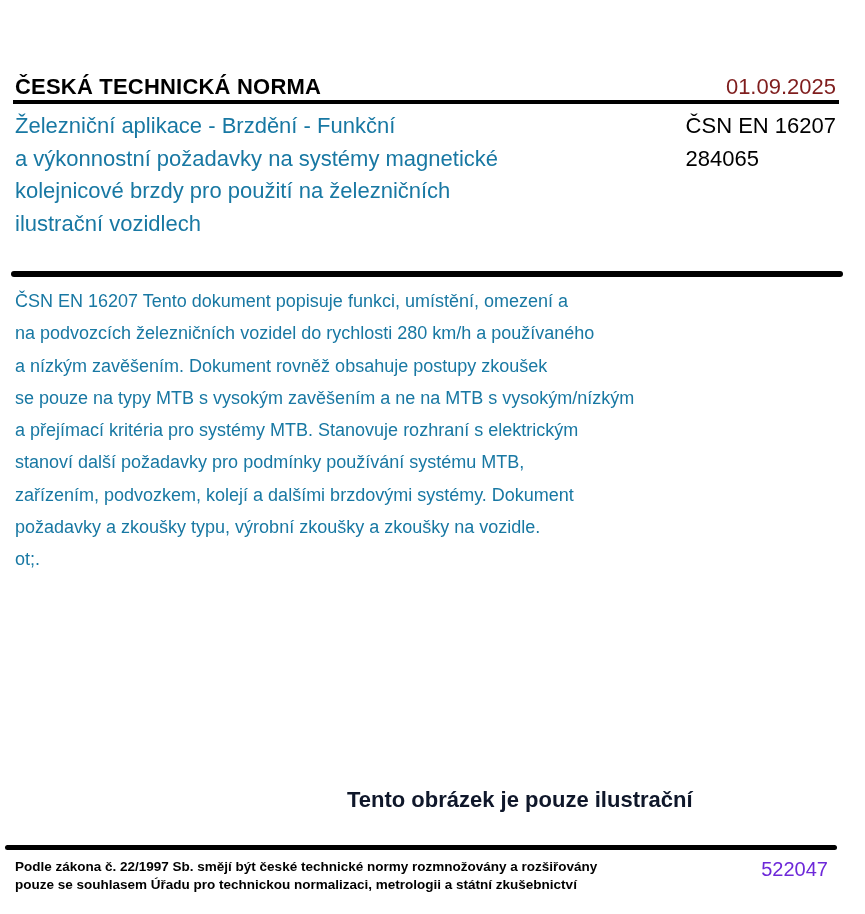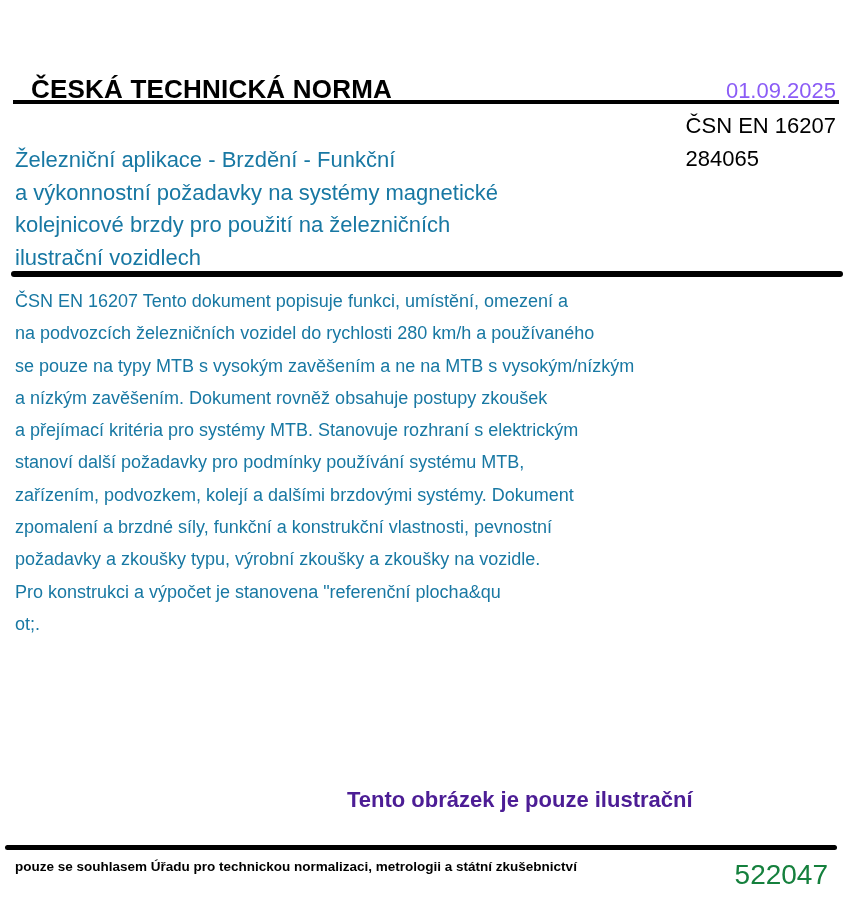--- a/index.html
+++ b/index.html
@@ -21,29 +21,28 @@
   .header-row {
     position: absolute;
     top: 74px;
     left: 15px;
     right: 29px;
     display: flex;
     justify-content: space-between;
     align-items: baseline;
   }
   .header-title {
-    font-size: 26px;
+    font-size: 22px;
     font-weight: bold;
     letter-spacing: 0.2px;
     white-space: nowrap;
-    margin-left: 16px;
   }
   .header-date {
     font-size: 22px;
-    color: #8b5cf6;
+    color: #7f1d1d;
     white-space: nowrap;
   }
 
   
   .rule { position: absolute; background: #000000; }
   .rule-top    { top: 100px; left: 13px; width: 826px; height: 4px; }
   .rule-mid    { top: 271px; left: 11px; width: 832px; height: 6px; border-radius: 3px; }
   .rule-bottom { top: 845px; left: 5px;  width: 832px; height: 5px; border-radius: 3px; }
 
   
@@ -54,21 +53,20 @@
     right: 29px;
     display: flex;
     justify-content: space-between;
     align-items: flex-start;
   }
   .title-lines {
     font-size: 22px;
     line-height: 32.5px;
     color: #1878a3;
     white-space: nowrap;
-    margin-top: 34px;
   }
   .title-refs {
     font-size: 22px;
     line-height: 32.5px;
     color: #000000;
     text-align: left;
     white-space: nowrap;
   }
 
   
@@ -85,21 +83,21 @@
 
   
   .note {
     position: absolute;
     top: 789px;
     left: 347px;
     font-size: 22px;
     font-weight: bold;
     line-height: 1;
     white-space: nowrap;
-    color: #4c1d95;
+    color: #0f172a;
   }
 
   
   .footer {
     position: absolute;
     top: 857px;
     left: 15px;
     right: 37px;
     display: flex;
     justify-content: space-between;
@@ -107,24 +105,24 @@
   }
   .legal {
     font-size: 13.5px;
     font-weight: bold;
     line-height: 18px;
     margin-top: 1px;
     color: #000000;
   }
   .legal .lline { white-space: nowrap; }
   .order-number {
-    font-size: 28px;
+    font-size: 20px;
     line-height: 20px;
-    margin-top: 8px;
-    color: #15803d;
+    margin-top: 2px;
+    color: #6d28d9;
     white-space: nowrap;
   }
 </style>
 </head>
 <body>
 
 <div class="page">
 
   <div class="header-row">
     <div class="header-title">ČESKÁ TECHNICKÁ NORMA</div>
@@ -144,35 +142,34 @@
       <div>ČSN EN 16207</div>
       <div>284065</div>
     </div>
   </div>
 
   <div class="rule rule-mid"></div>
 
   <div class="abstract">
     <div class="aline">ČSN EN 16207 Tento dokument popisuje funkci, umístění, omezení a</div>
     <div class="aline">na podvozcích železničních vozidel do rychlosti 280 km/h a používaného</div>
+    <div class="aline">a nízkým zavěšením. Dokument rovněž obsahuje postupy zkoušek</div>
     <div class="aline">se pouze na typy MTB s vysokým zavěšením a ne na MTB s vysokým/nízkým</div>
-    <div class="aline">a nízkým zavěšením. Dokument rovněž obsahuje postupy zkoušek</div>
     <div class="aline">a přejímací kritéria pro systémy MTB. Stanovuje rozhraní s elektrickým</div>
     <div class="aline">stanoví další požadavky pro podmínky používání systému MTB,</div>
     <div class="aline">zařízením, podvozkem, kolejí a dalšími brzdovými systémy. Dokument</div>
-    <div class="aline">zpomalení a brzdné síly, funkční a konstrukční vlastnosti, pevnostní</div>
     <div class="aline">požadavky a zkoušky typu, výrobní zkoušky a zkoušky na vozidle.</div>
-    <div class="aline">Pro konstrukci a výpočet je stanovena "referenční plocha&amp;qu</div>
     <div class="aline">ot;.</div>
   </div>
 
   <div class="note">Tento obrázek je pouze ilustrační</div>
 
   <div class="rule rule-bottom"></div>
 
   <div class="footer">
     <div class="legal">
+      <div class="lline">Podle zákona č. 22/1997 Sb. smějí být české technické normy rozmnožovány a rozšiřovány</div>
       <div class="lline">pouze se souhlasem Úřadu pro technickou normalizaci, metrologii a státní zkušebnictví</div>
     </div>
     <div class="order-number">522047</div>
   </div>
 
 </div>
 
 </body></html>

